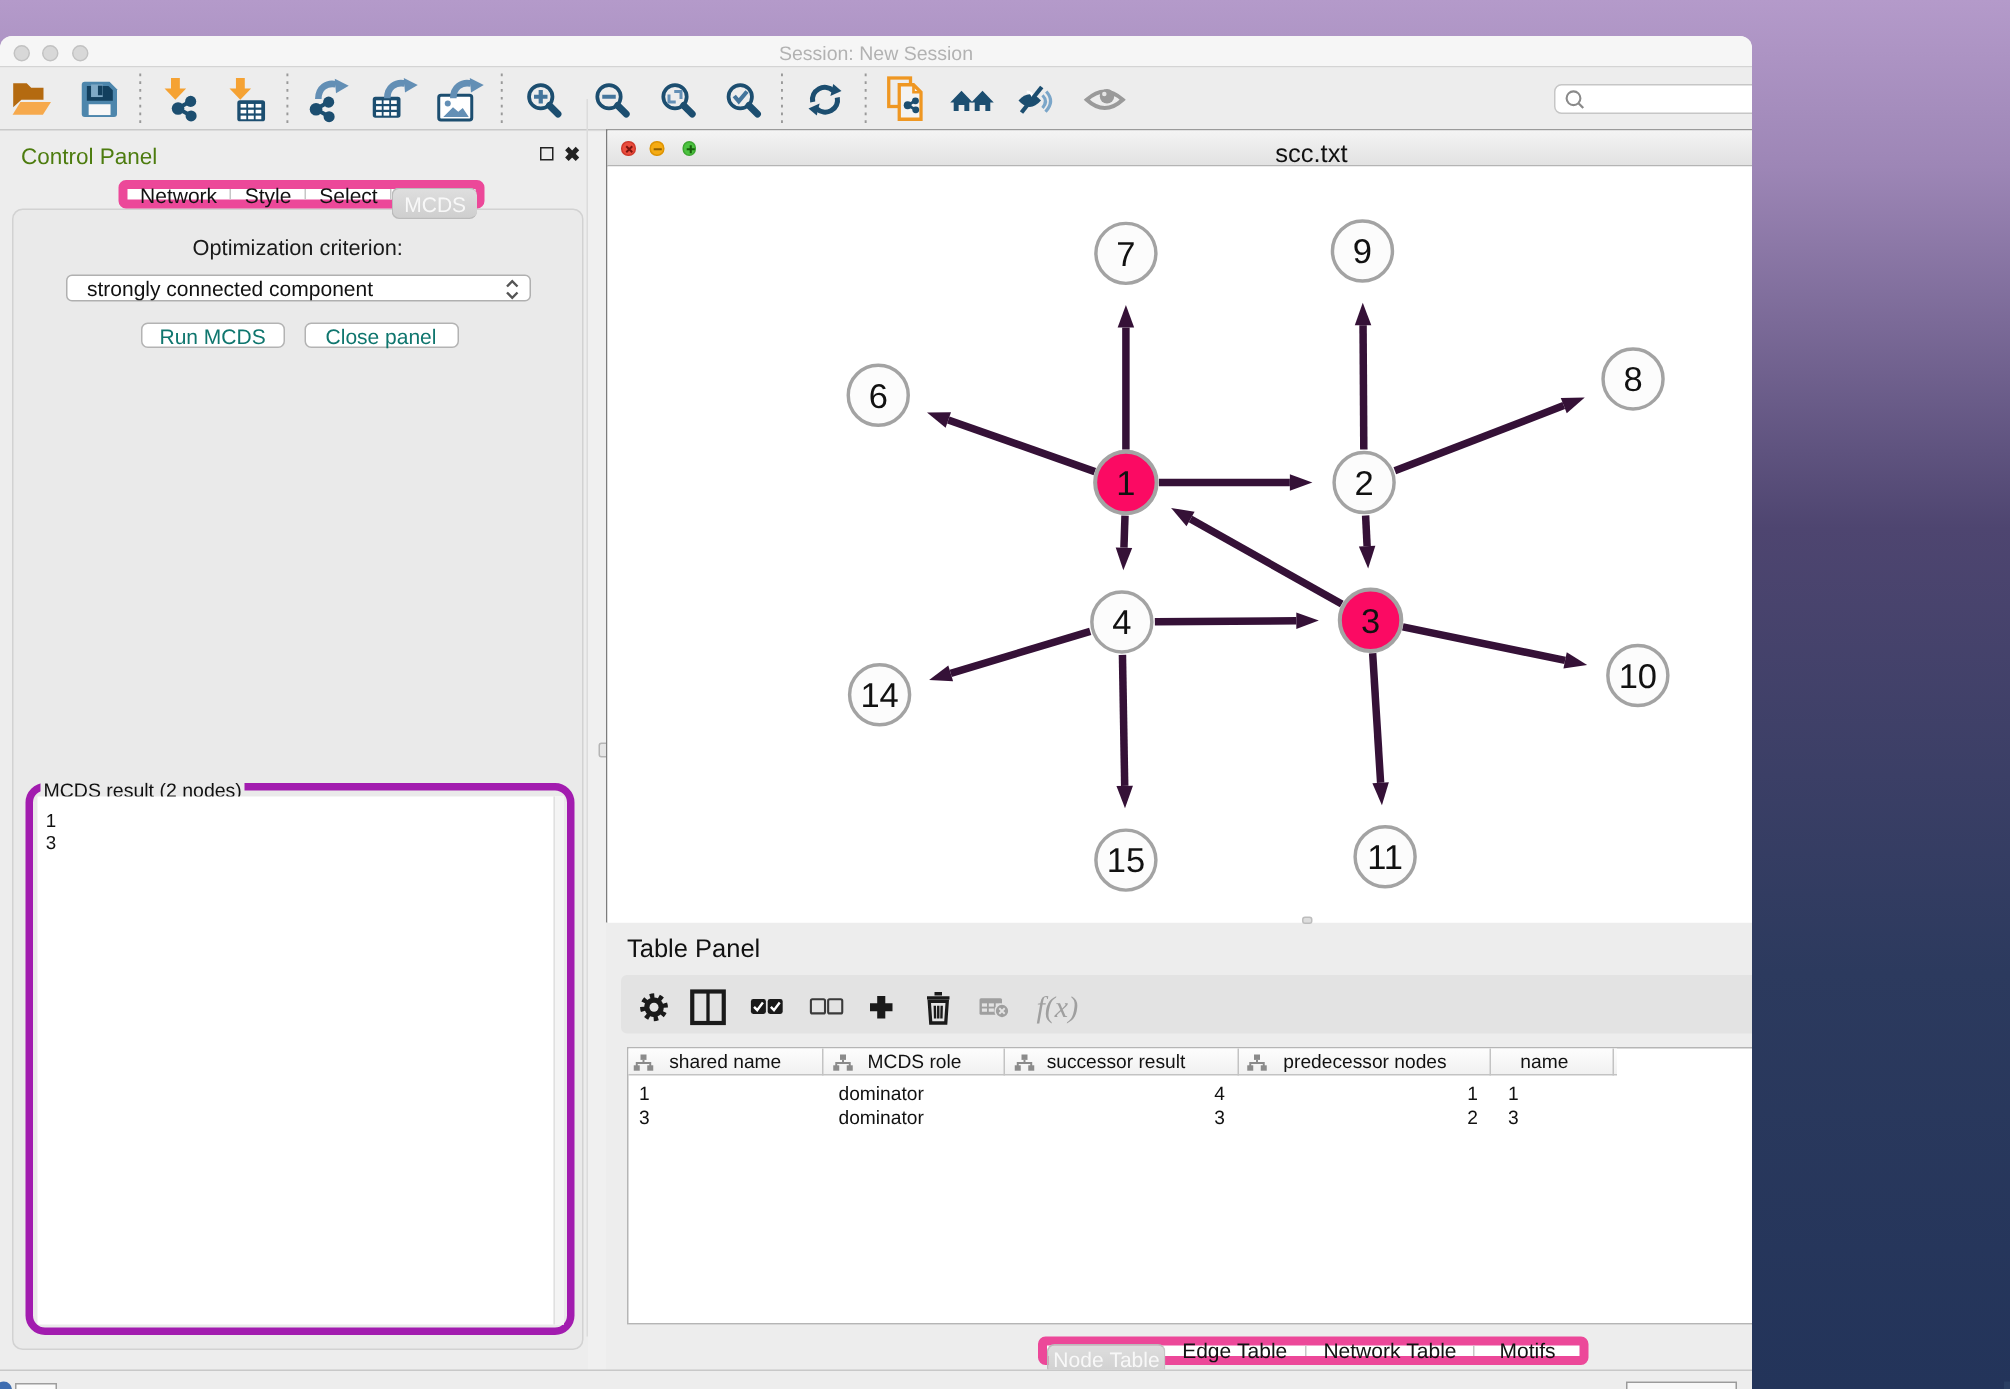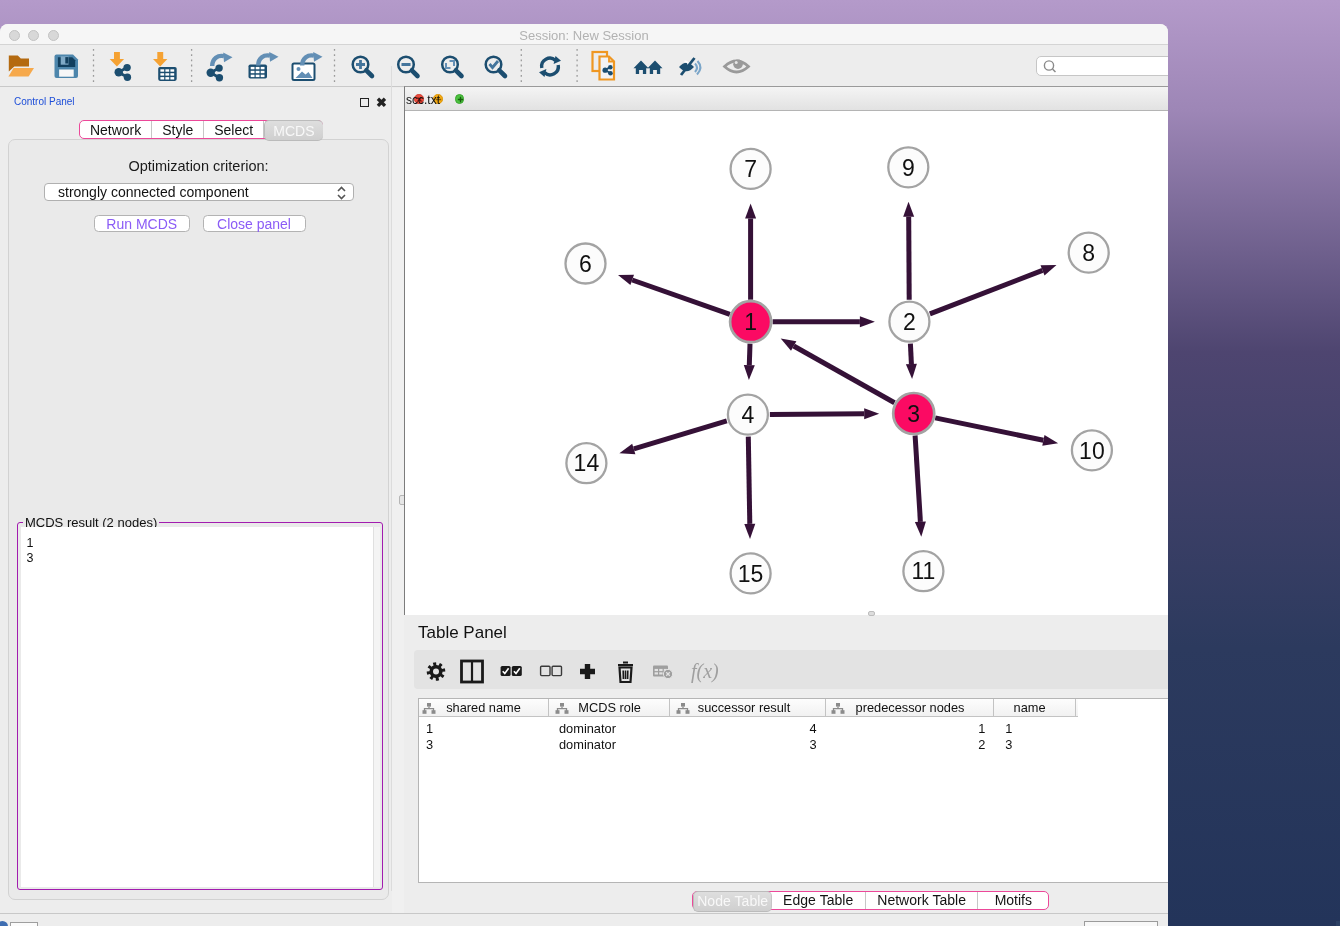--- a/index.html
+++ b/index.html
@@ -5,43 +5,43 @@
 body{font-family:"Liberation Sans",sans-serif;background:linear-gradient(180deg,#b49aca 0%,#9d86b6 12%,#4e4570 38%,#2c3a5e 70%,#23345a 100%);position:relative;}
 .abs{position:absolute;}
 #win{position:absolute;left:0;top:2px;width:1168px;height:924px;background:#ededed;border-radius:8px 8px 0 0;overflow:hidden;margin-top:22px;}
 
 #titlebar{position:absolute;left:0;top:0;width:100%;height:21px;background:#f6f6f6;border-bottom:1px solid #d4d4d4;}
 #titlebar .tl{position:absolute;top:5.5px;width:11px;height:11px;border-radius:50%;background:#d8d8d8;border:1px solid #c2c2c2;}
 #wtitle{position:absolute;left:0;right:0;top:4px;text-align:center;font-size:13px;color:#b2b2b2;}
 #toolbar{position:absolute;left:0;top:21px;width:100%;height:42px;background:#ededed;border-bottom:1px solid #c9c9c9;}
 #searchbox{position:absolute;left:1036px;top:10.5px;width:293px;height:20.5px;background:#fff;border:1px solid #c6c6c6;border-radius:5px;}
 
-#cphead{position:absolute;left:14px;top:72px;font-size:10px;color:#1d4ed8;}
+#cphead{position:absolute;left:14px;top:72px;font-size:15px;color:#4d7c0f;}
 .winbtn{position:absolute;font-size:12px;color:#222;}
 #cptabs{position:absolute;left:79px;top:96px;width:244px;height:19px;}
-.tabstrip{display:flex;height:100%;background:#fff;border:1px solid #ec4899;border-radius:5px;font-size:14px;color:#131313;}
+.tabstrip{display:flex;height:100%;background:#fff;border:6px solid #ec4899;border-radius:5px;font-size:14px;color:#131313;}
 .tabstrip .tab{display:flex;align-items:center;justify-content:center;border-right:1px solid #c6c6c6;height:100%;}
 .tabstrip .tab:last-child{border-right:none;}
 .seltab{background:linear-gradient(#dedede,#cfcfcf);color:#f8f8f8;border-radius:5px;margin:-1px -1px -2px 0;border:1px solid #bbb;height:21px !important;}
 #well{position:absolute;left:8px;top:115px;width:381px;height:761px;background:#eaeaea;border:1px solid #d2d2d2;border-radius:7px;}
 #optlabel{position:absolute;left:0;top:134px;width:397px;text-align:center;font-size:14.5px;color:#1a1a1a;}
 #dropdown{position:absolute;left:44px;top:158.5px;width:310px;height:18.5px;background:#fff;border:1px solid #b0b0b0;border-radius:4px;font-size:14px;color:#111;line-height:17.5px;padding-left:13px;}
-.btn{position:absolute;height:17.5px;background:#fff;border:1px solid #b3b3b3;border-radius:4.5px;font-size:14px;color:#8b5cf6;text-align:center;line-height:16.5px;}
-#fieldset{position:absolute;left:17px;top:498px;width:366px;height:368px;border:1px solid #a21caf;border-radius:3px;}
+.btn{position:absolute;height:17.5px;background:#fff;border:1px solid #b3b3b3;border-radius:4.5px;font-size:14px;color:#0f766e;text-align:center;line-height:16.5px;}
+#fieldset{position:absolute;left:17px;top:498px;width:366px;height:368px;border:5px solid #a21caf;border-radius:13px;}
 #fslabel{position:absolute;left:5px;top:-8px;background:#eaeaea;padding:0 2px;font-size:13px;color:#111;}
 #fsinner{position:absolute;left:2.5px;top:3.5px;right:2.5px;bottom:2.5px;background:#fff;font-size:12.5px;color:#111;line-height:15.5px;padding:9px 0 0 6px;}
 #fsscroll{position:absolute;top:0;bottom:0;right:0;width:7px;background:#f4f4f4;border-left:1px solid #e0e0e0;}
 
 #vdiv{position:absolute;left:392px;top:64px;width:12px;bottom:33px;background:#f0f0f0;}
 #vgrab{position:absolute;left:399px;top:471px;width:6.5px;height:9.5px;border:1px solid #b5b5b5;border-radius:2px;background:#e6e6e6;}
 
 #net{position:absolute;left:404px;top:62px;width:934.5px;height:528.5px;border-left:1px solid #7c7c7c;border-top:1px solid #9a9a9a;background:#fff;}
 #nettitle{position:absolute;left:0;top:0;width:100%;height:24px;background:linear-gradient(#f4f4f4,#e2e2e2);border-bottom:1px solid #b4b4b4;}
 .light{position:absolute;top:7px;width:9.5px;height:9.5px;border-radius:50%;}
-#netname{position:absolute;left:1px;right:8px;top:5.5px;font-size:12px;color:#111;font-weight:normal;}
+#netname{position:absolute;left:13px;right:8px;top:5.5px;text-align:center;font-size:17px;color:#111;font-weight:normal;}
 #canvas{position:absolute;left:0;top:24px;width:100%;height:503.5px;background:#fff;}
 #hgrab{position:absolute;left:868px;top:587px;width:6.5px;height:5px;border:1px solid #bdbdbd;border-radius:2px;background:#ddd;}
 
 #tphead{position:absolute;left:418px;top:599px;font-size:17px;color:#111;}
 #tptools{position:absolute;left:414px;top:626px;width:918px;height:39px;background:#e3e3e3;border-radius:4px;}
 #ttable{position:absolute;left:418px;top:674px;width:914.5px;height:185px;background:#fff;border:1px solid #b5b5b5;}
 #thead{position:absolute;left:0;top:0;width:658.9px;height:18px;background:linear-gradient(#fdfdfd,#f1f1f1);border-bottom:1px solid #c3c3c3;font-size:12.8px;color:#111;}
 .hcol{position:absolute;top:0;height:18px;border-right:1px solid #c3c3c3;text-align:center;line-height:18px;}
 .trow{position:absolute;font-size:12.8px;color:#111;height:16px;line-height:16px;}
 #btabs{position:absolute;left:692px;top:866.5px;height:19px;}

